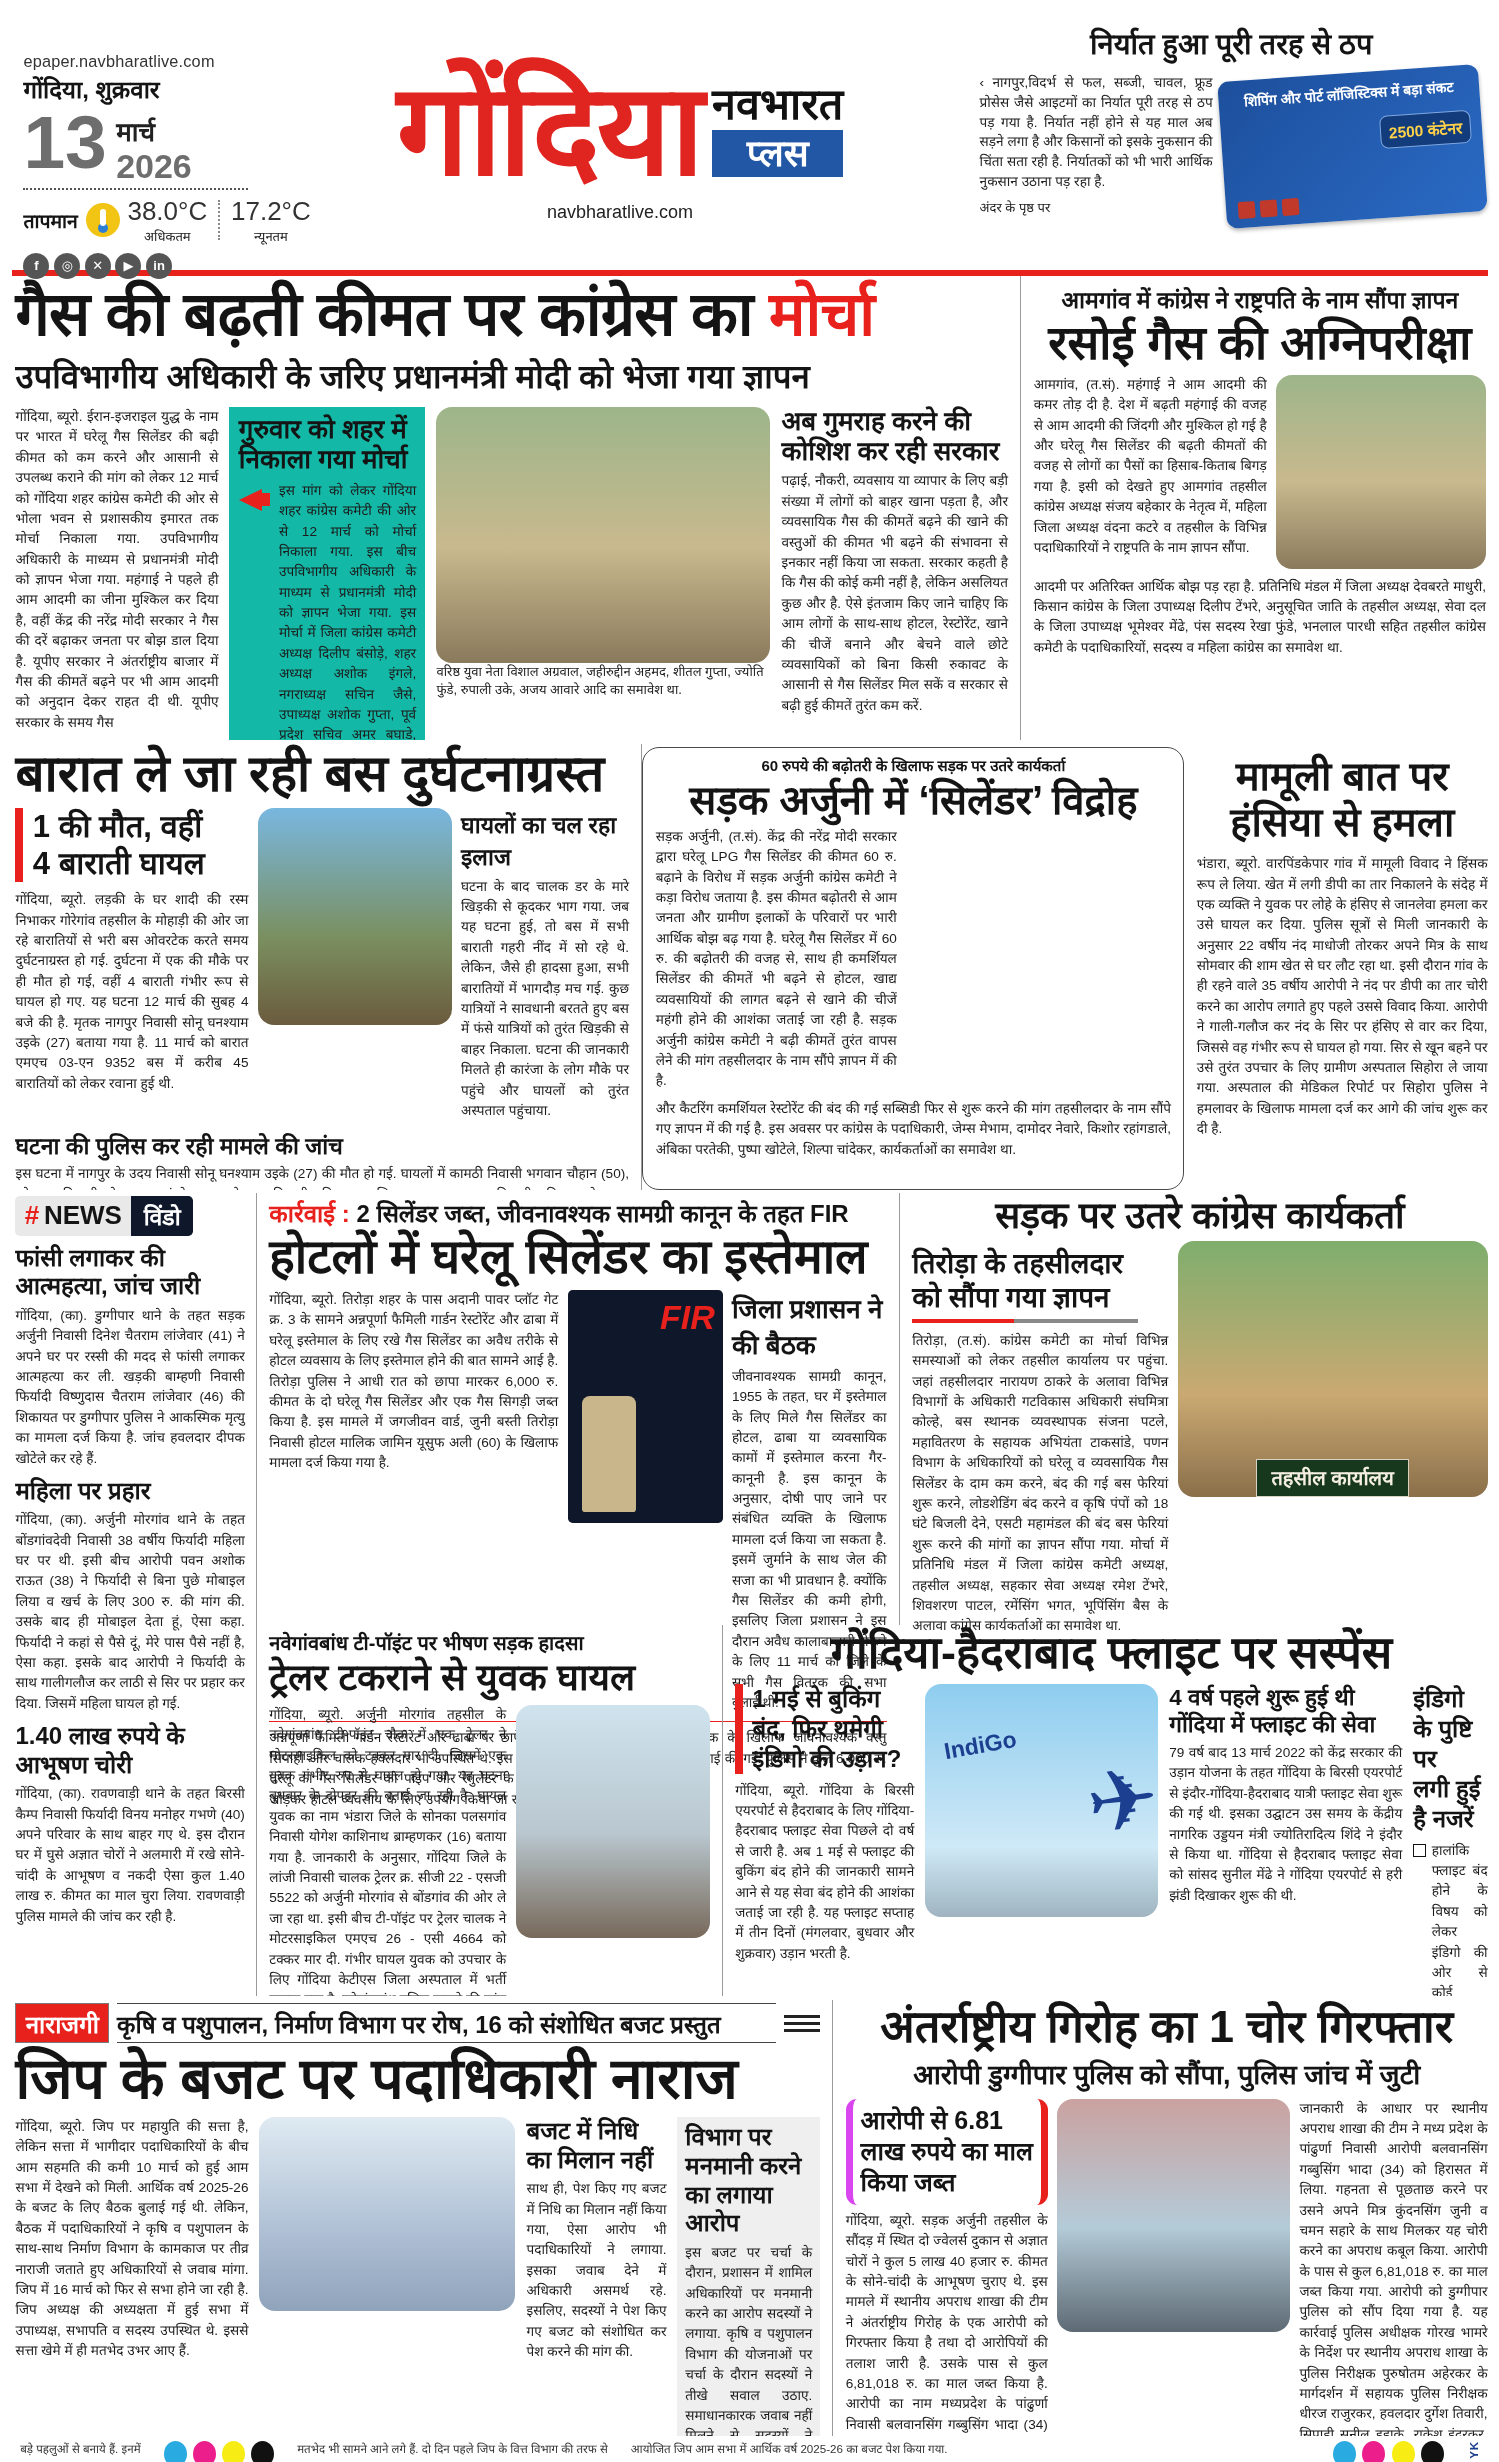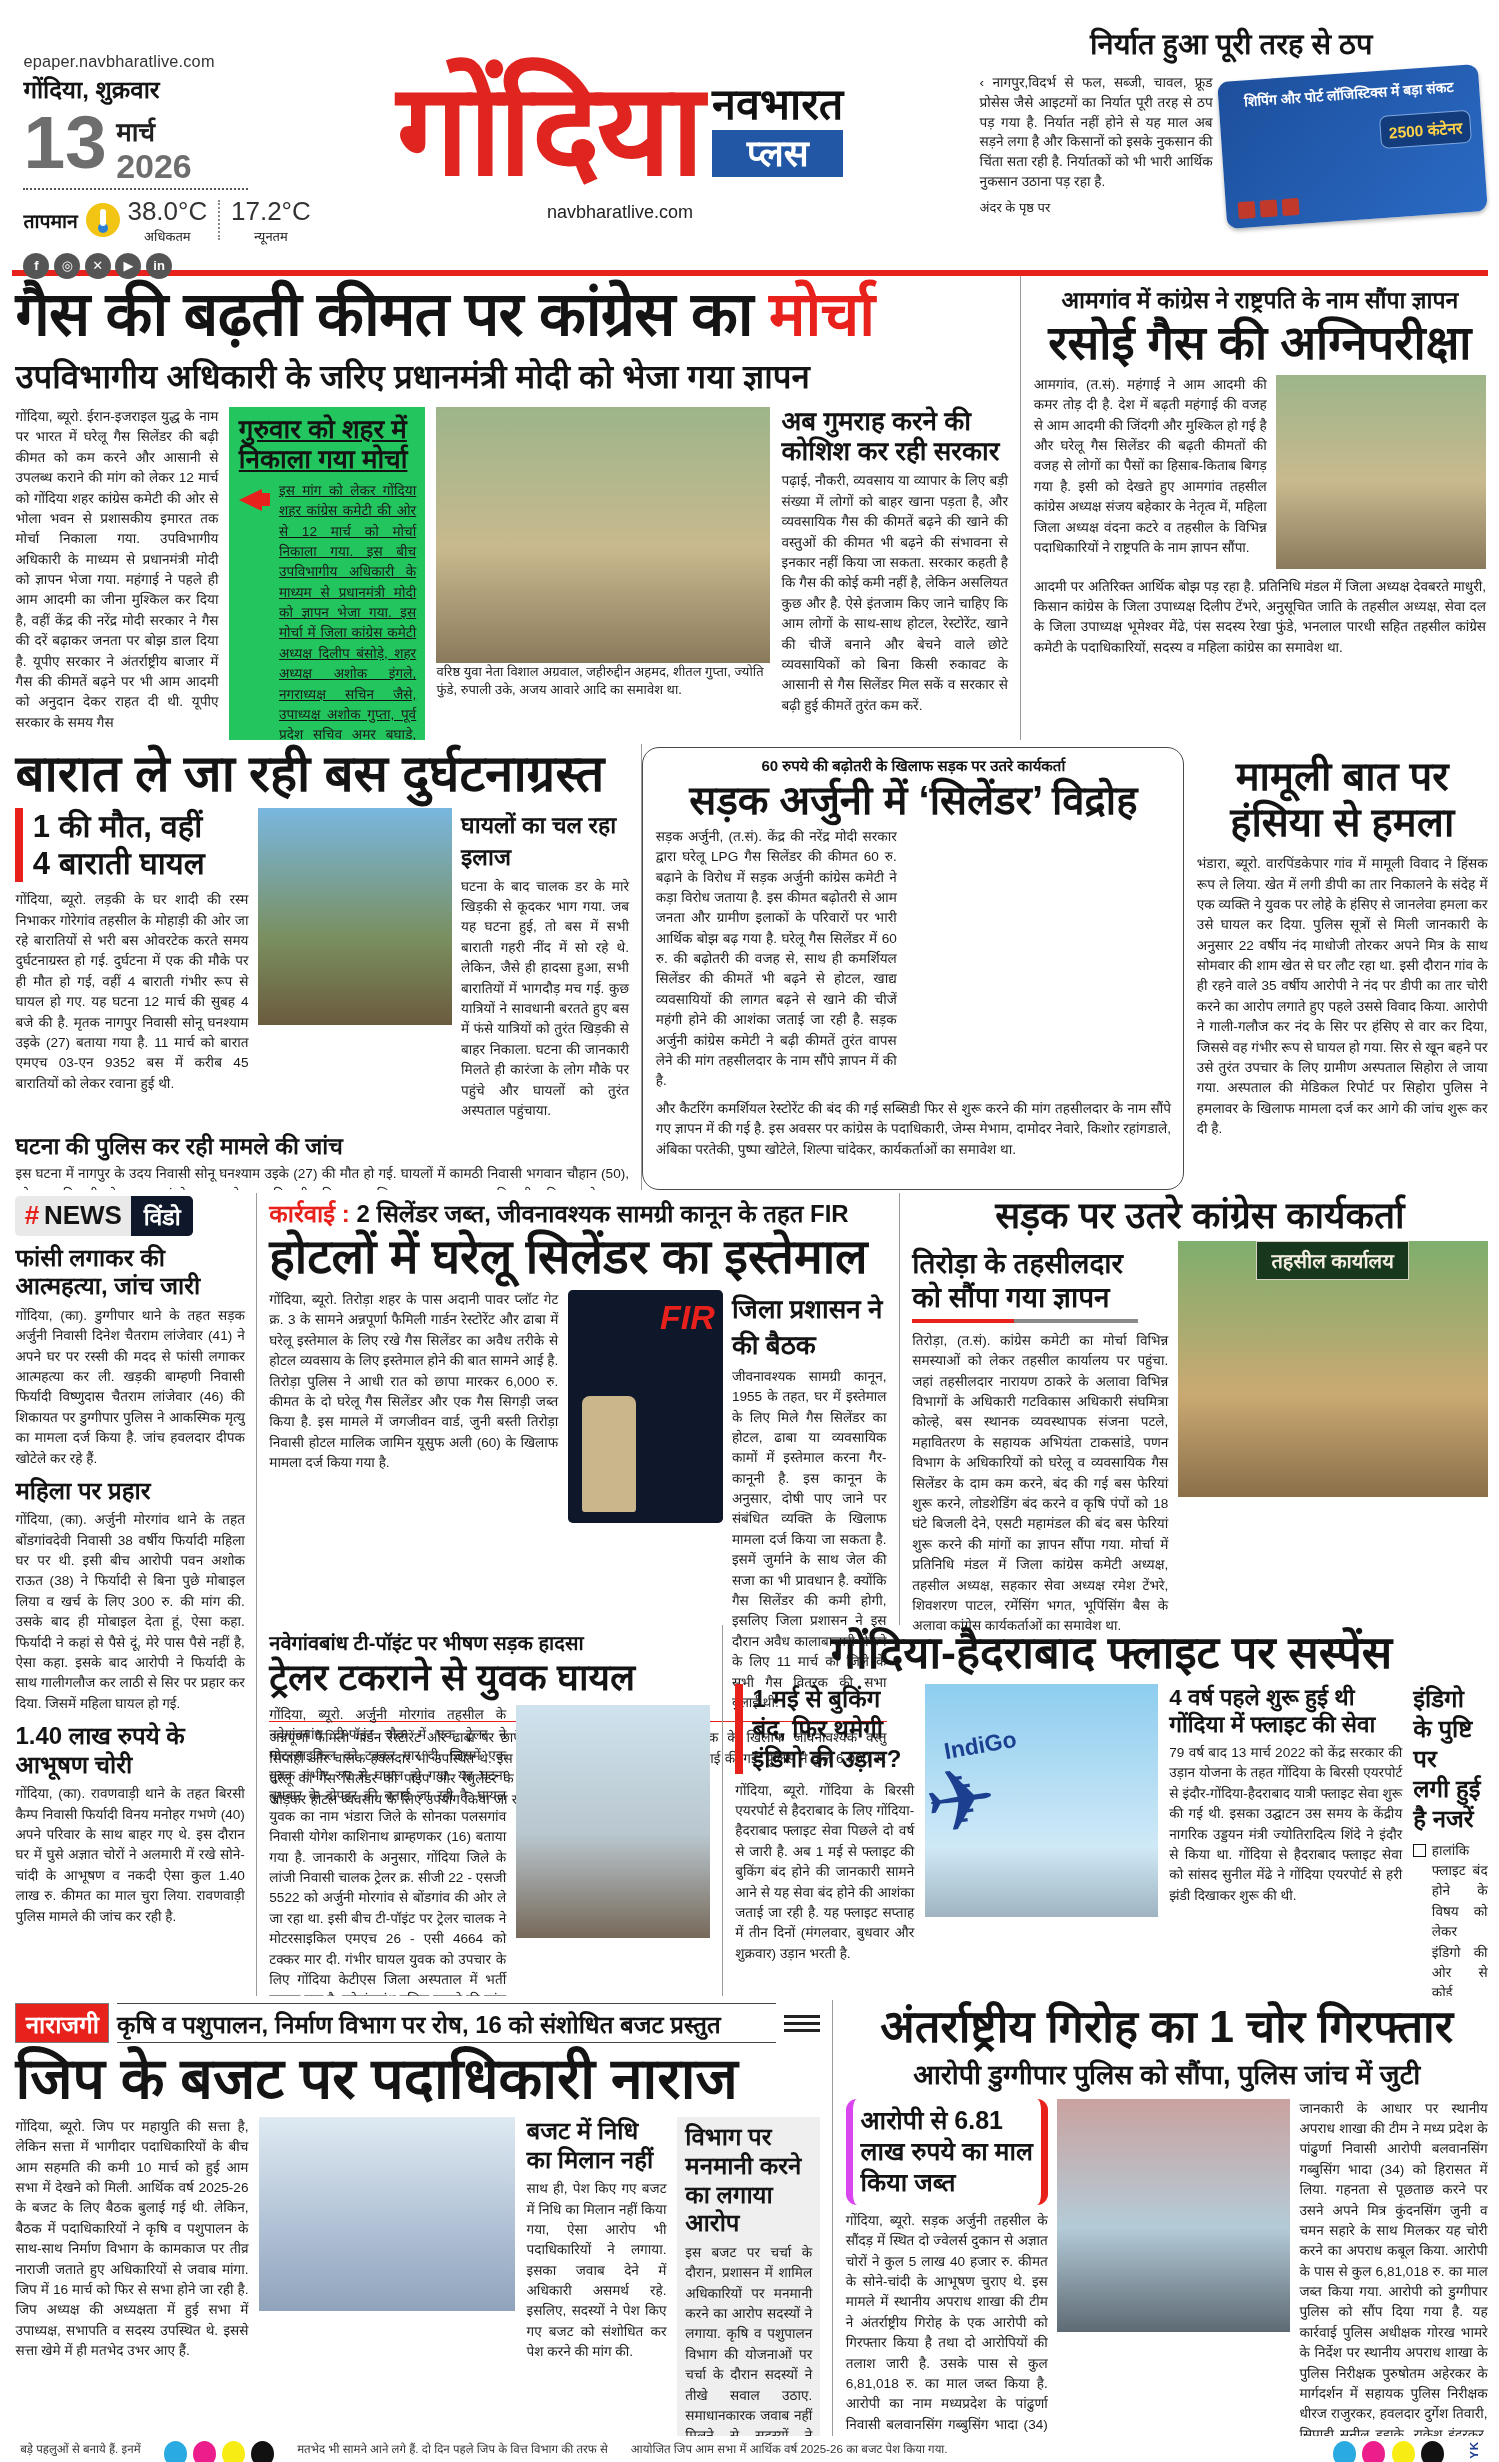--- a/index.html
+++ b/index.html
@@ -52,21 +52,21 @@
   .ad-blocks { position:absolute; left:12.4px; bottom:9.3px; display:flex; gap:4.7px; }
   .ad-blocks i { width:17px; height:17px; background:#c0392b; display:block; border-radius:2.3px; }
   .mh-note { font-size:13px; color:#222; margin-top:6.2px; }
   .rule-red { height:6.2px; background:#e8211d; margin:1.6px 0 0 0; }
 
   
   .band { display:flex; overflow:hidden; }
   .vline { border-right:1.2px solid #9a9a9a; }
   .body-text { font-size:13.6px; line-height:1.5; text-align:justify; color:#1c1c1c; }
   .cap { font-size:13px; line-height:1.4; color:#222; }
-  .ph { display:flex; align-items:center; justify-content:flex-start; overflow:hidden; position:relative; color:#fff; }
+  .ph { display:flex; align-items:center; justify-content:flex-end; overflow:hidden; position:relative; color:#fff;border-radius:16px; }
   .ph-people { background:linear-gradient(180deg,#9db58a 0%,#c9b98e 55%,#8a7a5c 100%); }
   .ph-bus { background:linear-gradient(180deg,#79b7e0 0%,#7a8f5f 60%,#6b5b3e 100%); }
   .ph-meet { background:linear-gradient(180deg,#b5854f 0%,#d8b488 60%,#7c5b39 100%); }
   .ph-office { background:linear-gradient(180deg,#7fae6d 0%,#caa972 60%,#8a6f4a 100%); }
   .ph-truck { background:linear-gradient(180deg,#cfe3ee 0%,#b9c7cf 55%,#77695a 100%); }
   .ph-plane { background:linear-gradient(180deg,#8ecdef 0%,#cfe9f7 70%,#9fb4c0 100%); }
   .ph-building { background:linear-gradient(180deg,#dfeaf2 0%,#aebfd4 60%,#8fa3bb 100%); }
   .ph-police { background:linear-gradient(180deg,#caa2a0 0%,#b4cbd8 55%,#5d6a74 100%); }
   .board { background:#17381c; color:#f5efe2; font-size:20px; font-weight:bold; padding:4.7px 14px; border:1.6px solid #d8d2c2; }
   .plane-glyph { font-size:85px; color:#1d3f8f; transform:rotate(-8deg); }
@@ -76,21 +76,21 @@
   .fir-cop { position:absolute; left:14px; bottom:11px; width:54px; height:116px; background:#c9b68a; border-radius:7.8px 7.8px 3.1px 3.1px; }
 
   
   .lead-band { height:464px; }
   .lead-left { width:1009px; padding:6.2px 12.4px 0 3.1px; }
   .lead-headline { font-size:61px; font-weight:800; line-height:1.02; letter-spacing:-0.8px; }
   .lead-headline .accent { color:#e8211d; }
   .lead-sub { font-size:33px; font-weight:bold; margin:7.8px 0 9.3px 0; }
   .lead-cols { display:flex; gap:11px; }
   .lead-col1 { width:203px; }
-  .box-cream { width:196px; background:#22c55e; padding:7.8px 9.3px;text-decoration:underline; }
+  .box-cream { width:196px; background:#14b8a6; padding:7.8px 9.3px; }
   .box-cream-title { font-size:26px; font-weight:800; line-height:1.15; }
   .mega-row { display:flex; gap:6.2px; margin-top:6.2px; }
   .megaphone { width:34px; height:31px; position:relative; flex:0 0 auto; }
   .megaphone::before { content:""; position:absolute; left:0; top:7.8px; border-top:11px solid transparent; border-bottom:11px solid transparent; border-right:23px solid #e8211d; }
   .megaphone::after { content:""; position:absolute; left:22px; top:12.4px; width:9.3px; height:12.4px; background:#e8211d; }
   .lead-photo-wrap { width:334px; }
   .lead-photo { width:334px; height:256px; }
   .lead-box2 { flex:1; }
   .box2-title { font-size:26px; font-weight:800; line-height:1.15; }
   .kitchen { flex:1; padding:6.2px 1.6px 0 12.4px; }

